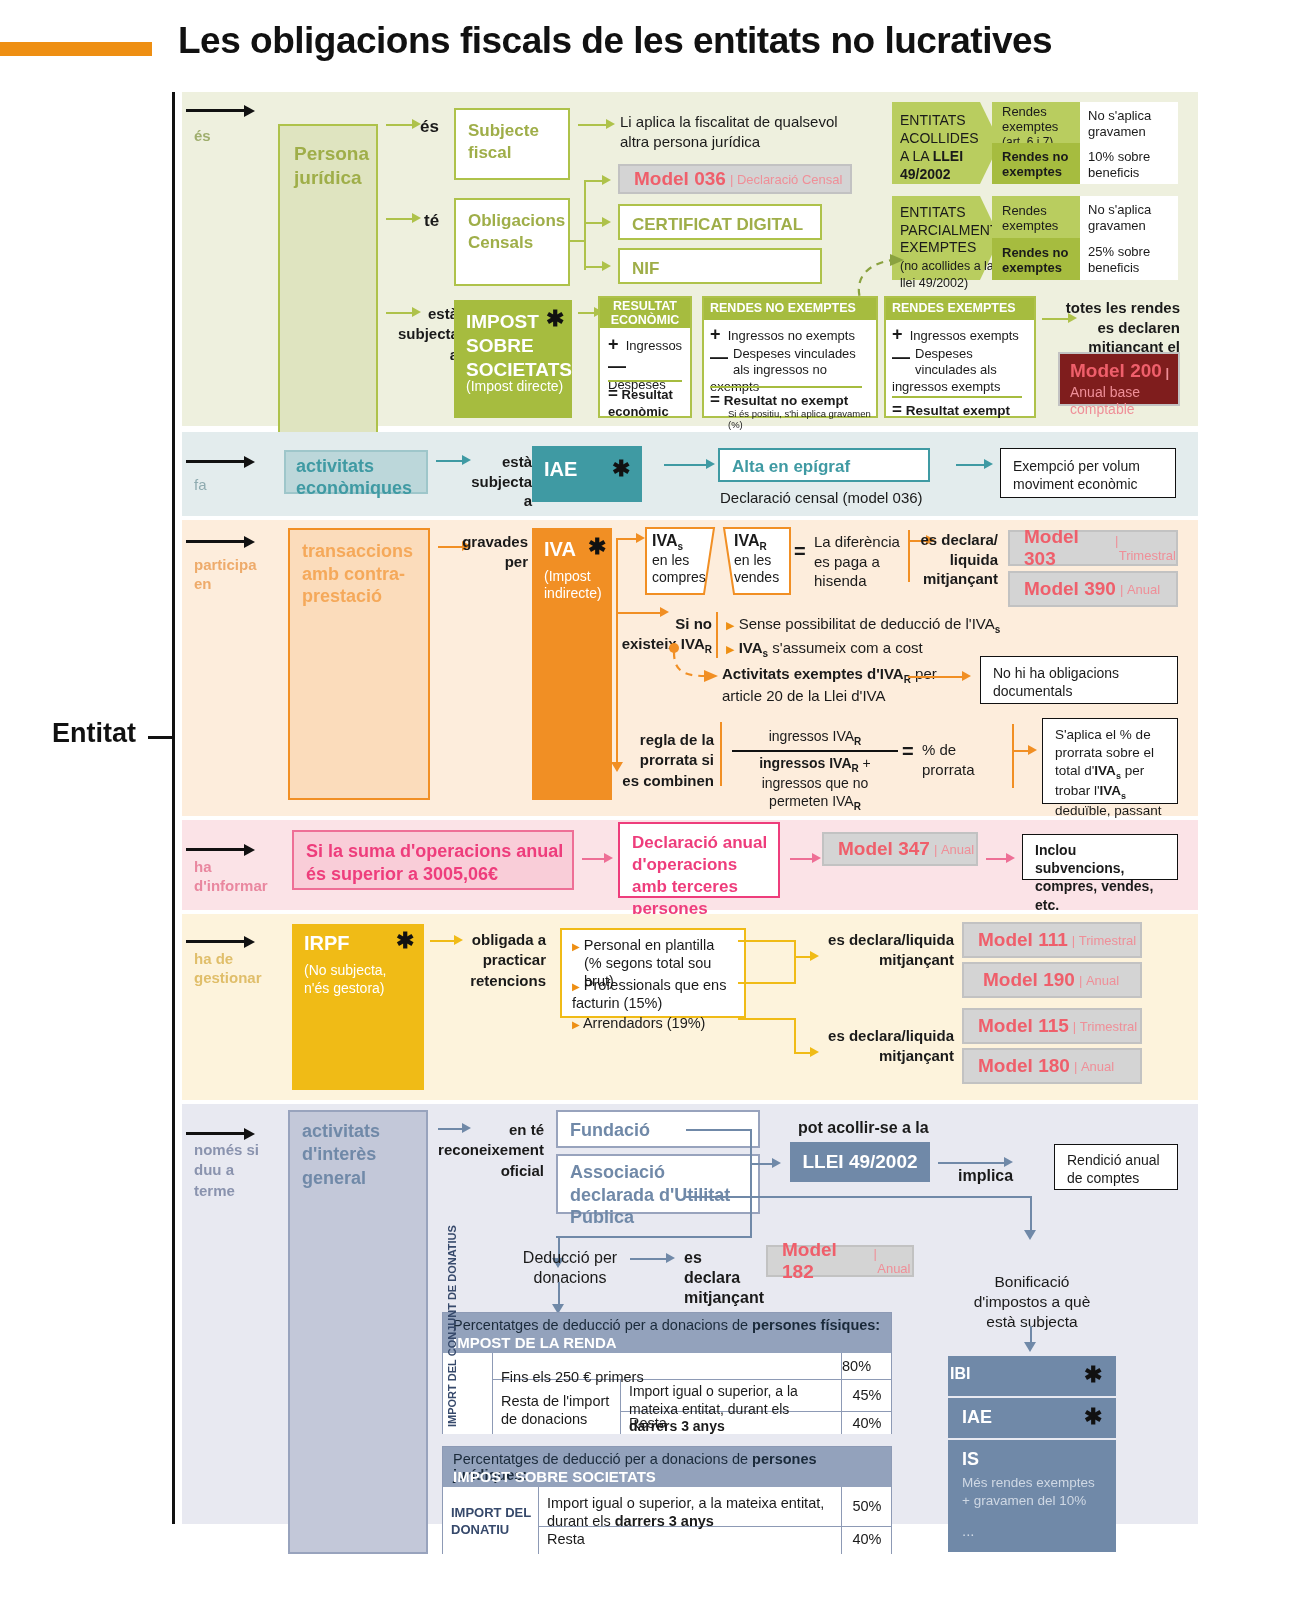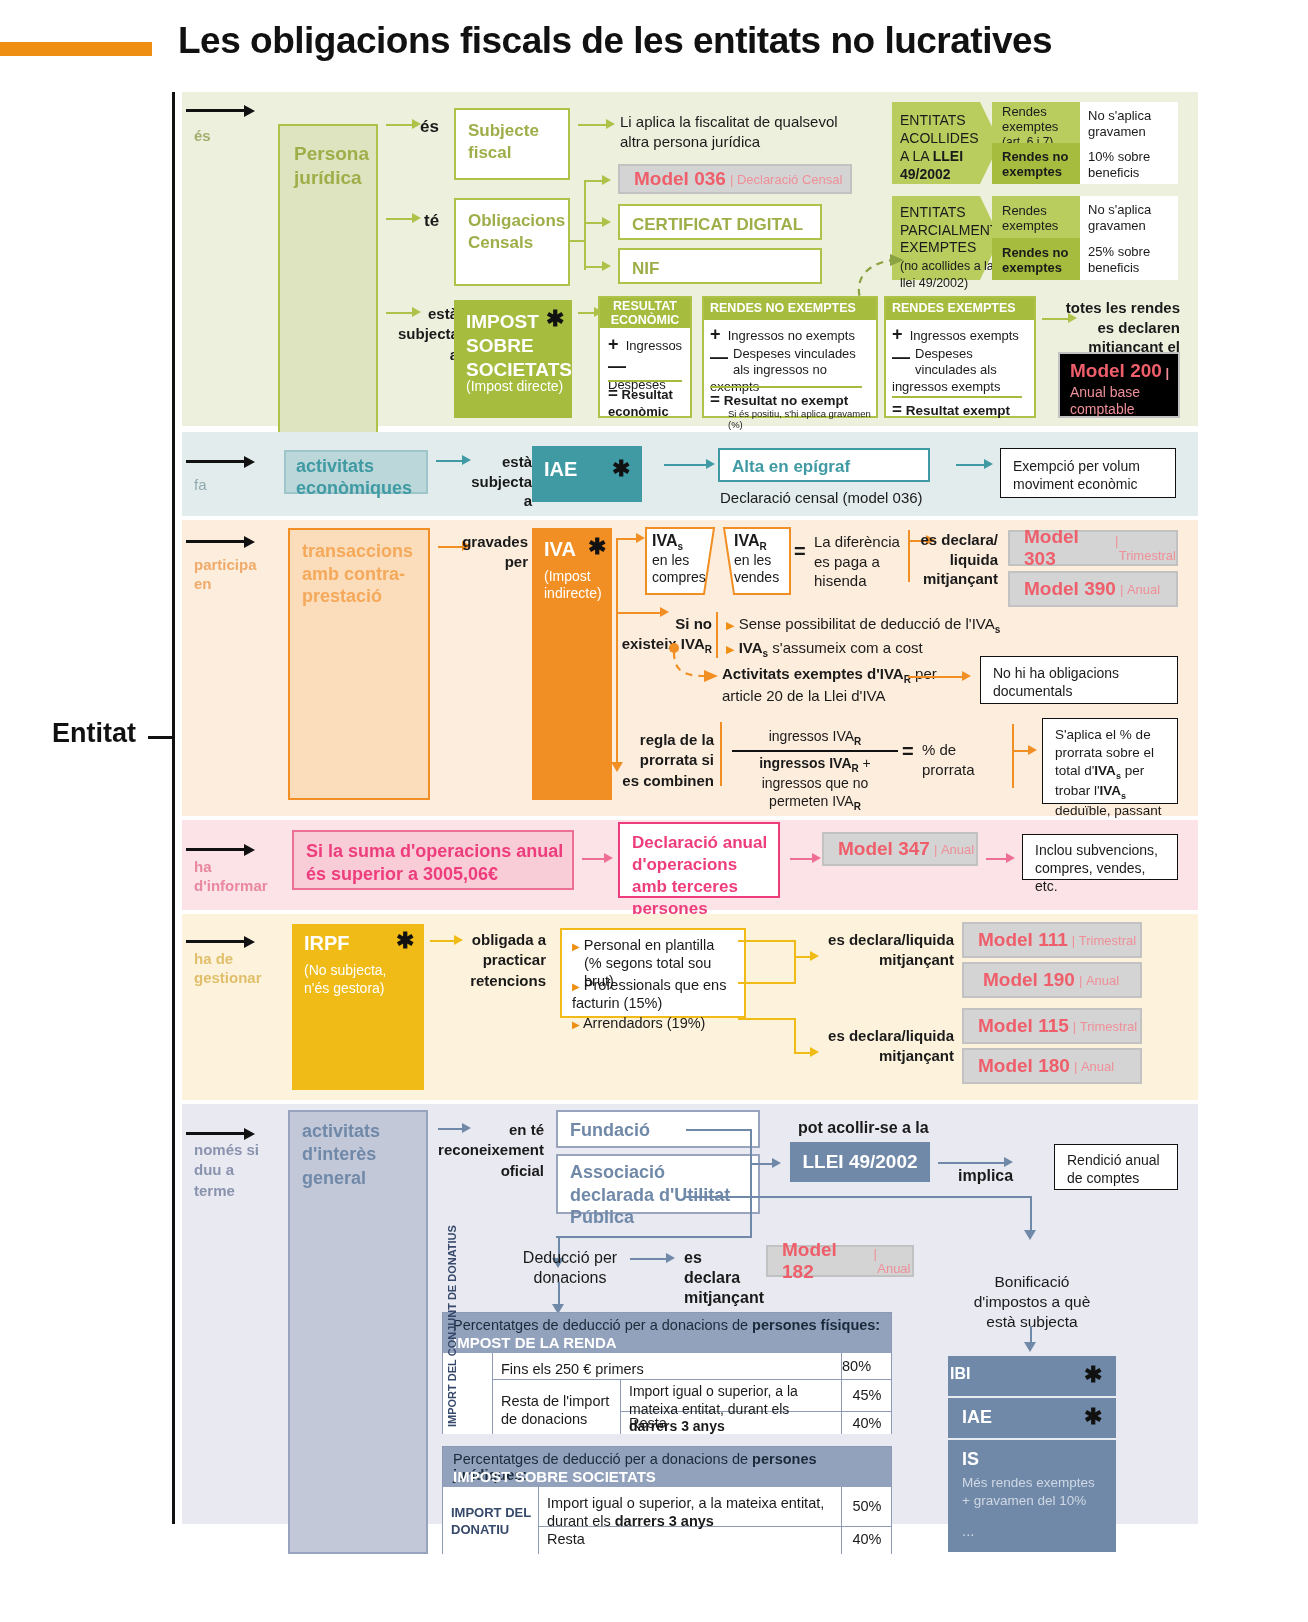--- a/index.html
+++ b/index.html
@@ -217,21 +217,21 @@
   </div>
   <div class="abs" style="left:6px;top:26px;font-size:13px;"><b style="font-size:18px;">+</b>&nbsp; <span>Ingressos exempts</span></div>
   <div class="abs" style="left:6px;top:48px;font-size:13px;width:140px;line-height:1.25;"><b style="font-size:18px;float:left;margin-right:5px;">—</b><span>Despeses vinculades als ingressos exempts</span></div>
   <div class="abs" style="left:6px;top:98px;width:130px;height:2px;background:#a6bc3f;"></div>
   <div class="abs" style="left:6px;top:102px;font-size:13.5px;font-weight:bold;"><b style="font-size:17px;">=</b>&nbsp;<span>Resultat exempt</span></div>
 </div>
 
 <div class="abs ah" style="left:1042px;top:318px;width:28px;border-color:#aec24a;"></div>
 <div class="abs tip" style="left:1068px;top:313px;border-top:5px solid transparent;border-bottom:5px solid transparent;border-left:9px solid #aec24a;"></div>
 <div class="abs plainb" style="left:1058px;top:298px;width:122px;text-align:right;">totes les rendes es declaren mitjançant el</div>
-<div class="abs" style="left:1058px;top:352px;width:122px;height:66px;background:#000000;border:2px solid #c2c2c2;">
+<div class="abs" style="left:1058px;top:352px;width:122px;height:54px;background:#7f1d1d;border:2px solid #c2c2c2;">
   <div class="abs" style="left:10px;top:6px;font-size:19px;font-weight:bold;color:#ef5f6b;"><span>Model 200</span><span style="font-size:13px;color:#ef8f98;">&nbsp;|</span></div>
   <div class="abs" style="left:10px;top:30px;font-size:14px;color:#ef8f98;width:104px;line-height:1.2;">Anual base comptable</div>
 </div>
 
 <div class="abs band" id="band-economiques"></div>
 <div class="abs entry-arrow" style="left:186px;top:460px;width:60px;"></div>
 <div class="abs entry-head" style="left:244px;top:456px;"></div>
 <div class="abs rowlabel" style="left:194px;top:476px;color:#8fabb0;font-weight:normal;">fa</div>
 
 <div class="abs" style="left:284px;top:450px;width:144px;height:44px;background:#bcd7da;border:2px solid #9ec6ca;">
@@ -355,21 +355,21 @@
 </div>
 <div class="abs ah" style="left:790px;top:858px;width:24px;border-color:#ee6f96;"></div>
 <div class="abs tip" style="left:812px;top:853px;border-top:5px solid transparent;border-bottom:5px solid transparent;border-left:9px solid #ee6f96;"></div>
 <div class="abs modelbox" style="left:822px;top:832px;width:156px;height:34px;">
   <span class="m">Model 347</span>
   <span class="s">|&nbsp;<span>Anual</span></span>
 </div>
 <div class="abs ah" style="left:986px;top:858px;width:22px;border-color:#ee6f96;"></div>
 <div class="abs tip" style="left:1006px;top:853px;border-top:5px solid transparent;border-bottom:5px solid transparent;border-left:9px solid #ee6f96;"></div>
 <div class="abs wbox" style="left:1022px;top:834px;width:156px;height:46px;border-color:#111;border-width:1px;">
-  <div class="t" style="top:6px;font-size:14px;font-weight:normal;line-height:1.3;">Inclou subvencions, compres, vendes, etc.</div>
+  <div class="t" style="top:6px;font-size:14px;font-weight:bold;line-height:1.3;">Inclou subvencions, compres, vendes, etc.</div>
 </div>
 
 <div class="abs band" id="band-irpf"></div>
 <div class="abs entry-arrow" style="left:186px;top:940px;width:60px;"></div>
 <div class="abs entry-head" style="left:244px;top:936px;"></div>
 <div class="abs rowlabel" style="left:194px;top:950px;width:74px;color:#e0be6a;">ha de gestionar</div>
 
 <div class="abs" style="left:292px;top:924px;width:132px;height:166px;background:#f0bb16;">
   <div class="abs" style="left:12px;top:8px;font-size:20px;font-weight:bold;color:#fff;">IRPF</div>
   <div class="abs" style="left:12px;top:38px;width:108px;font-size:14px;color:#fff;line-height:1.25;">(No subjecta, n'és gestora)</div>
@@ -491,21 +491,21 @@
 <div class="abs" style="left:442px;top:1312px;width:450px;height:122px;border:1px solid #8d9ab5;padding-left:47px;">
   <div class="abs" style="left:0;top:0;width:448px;height:40px;background:#93a2bc;">
     <div class="abs" style="left:10px;top:4px;font-size:14.5px;color:#1a2a3a;"><span>Percentatges de deducció per a donacions de </span><b>persones físiques:</b></div>
     <div class="abs" style="left:10px;top:21px;font-size:15px;font-weight:bold;color:#fff;">IMPOST DE LA RENDA</div>
   </div>
   <div class="abs" style="left:0;top:40px;width:448px;height:81px;background:#fff;">
     <div class="abs" style="left:0;top:0;width:50px;height:81px;border-right:1px solid #8d9ab5;">
       <div class="abs" style="left:3px;top:6px;width:68px;transform:rotate(-90deg);transform-origin:0 0;translate:0 68px;font-size:11px;font-weight:bold;color:#36496b;line-height:1.25;white-space:nowrap;">IMPORT DEL CONJUNT DE DONATIUS</div>
     </div>
     <div class="abs" style="left:50px;top:0;width:348px;height:27px;border-bottom:1px solid #8d9ab5;">
-      <div class="abs" style="left:8px;top:8px;font-size:14.5px;">Fins els 250 € primers</div>
+      <div class="abs" style="left:8px;top:16px;font-size:14.5px;">Fins els 250 € primers</div>
     </div>
     <div class="abs" style="left:398px;top:0;width:50px;height:27px;border-bottom:1px solid #8d9ab5;border-left:1px solid #8d9ab5;">
       <div class="abs" style="left:0;top:5px;width:50px;font-size:14.5px;">80%</div>
     </div>
     <div class="abs" style="left:50px;top:27px;width:128px;height:54px;border-right:1px solid #8d9ab5;">
       <div class="abs" style="left:8px;top:12px;font-size:14.5px;line-height:1.25;width:118px;">Resta de l'import de donacions</div>
     </div>
     <div class="abs" style="left:178px;top:27px;width:220px;height:32px;border-bottom:1px solid #8d9ab5;">
       <div class="abs" style="left:8px;top:3px;font-size:14px;line-height:1.25;width:206px;">Import igual o superior, a la mateixa entitat, durant els <b>darrers 3 anys</b></div>
     </div>

